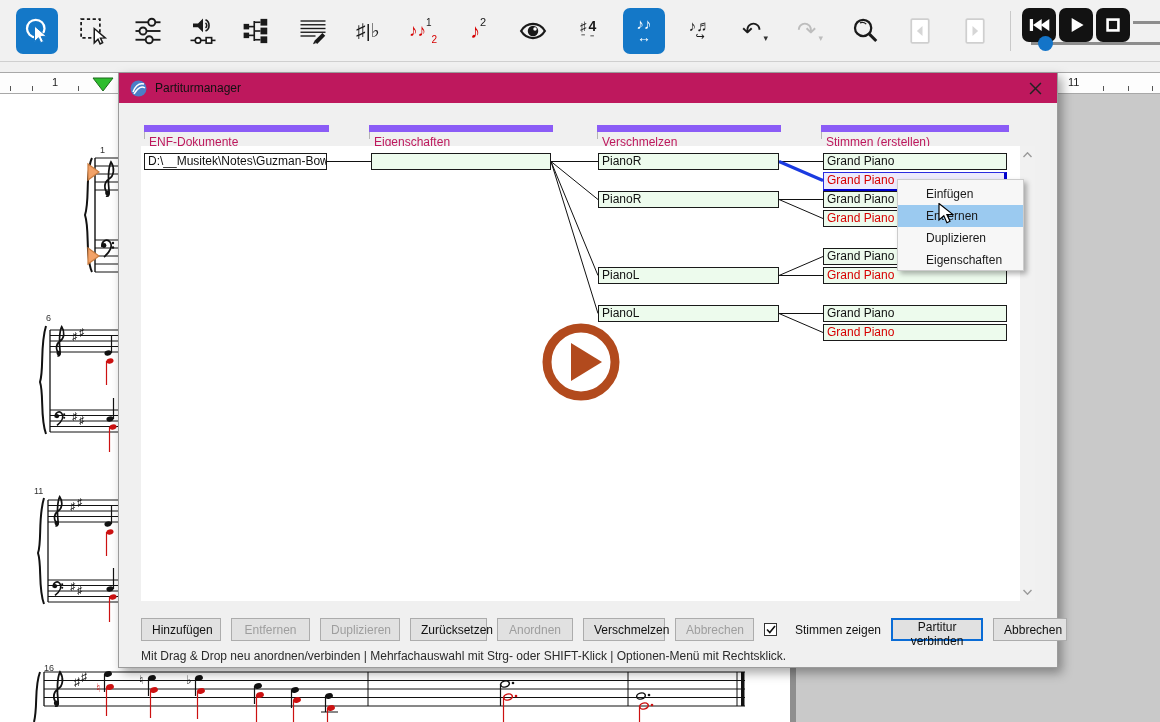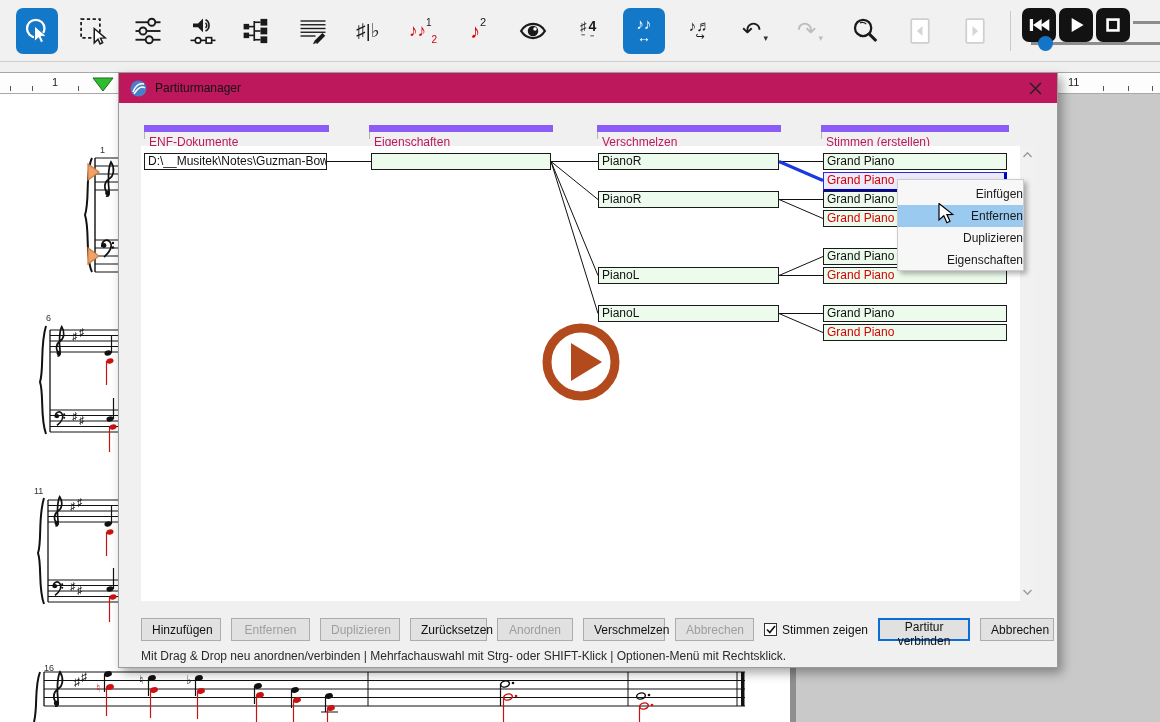--- a/index.html
+++ b/index.html
@@ -55,31 +55,31 @@
   .vbox.white { background:#ffffff; }
   .vbox.red { color:#d60000; }
   .vbox.selected { height:20px; background:#edeafc; border:1px solid #2a2ae0;
                    border-bottom:3px solid #0000cc; border-right:3px solid #0000cc; }
   .vscroll { position:absolute; right:0; top:0; width:15px; height:455px; background:#f1f1f1; }
   .vscroll .ch { position:absolute; left:1px; width:13px; height:14px; display:flex;
                  align-items:center; justify-content:center; }
 
   .ctxmenu { position:absolute; left:897px; top:179px; width:127px; height:92px; z-index:30;
              background:#f7f7f7; border:1px solid #cccccc;
-             box-shadow:3px 3px 5px rgba(0,0,0,0.3); padding-top:3px;text-align:right; }
+             box-shadow:3px 3px 5px rgba(0,0,0,0.3); padding-top:3px; }
   .mi { height:22px; font-size:12px; color:#1a1a1a; padding-left:28px; line-height:22px; }
   .mi.hl { background:#9bcaf0; }
 
   .btnrow { position:absolute; left:22px; top:545px; width:905px; display:flex; gap:10px;
             align-items:center; }
   .btn { height:23px; background:#e1e1e1; border:1px solid #acacac; font-size:12px;
          color:#111; font-family:"Liberation Sans",sans-serif; padding:0 10px; flex:0 0 auto; }
   .btn:disabled { color:#9e9e9e; }
   .btn.default { border:2px solid #0a6cd6; }
-  .cbwrap { display:flex; align-items:center; gap:5px; flex:0 0 auto; }
+  .cbwrap { display:flex; align-items:center; gap:18px; flex:0 0 auto; }
   .cbbox { width:13px; height:13px; background:#fff; border:1px solid #333;
            display:flex; align-items:center; justify-content:center; }
   .cblabel { font-size:12px; color:#111; }
   .status { position:absolute; left:22px; top:576px; font-size:12px; color:#2a2a2a; }
 
   .cursor { position:absolute; left:938px; top:203px; z-index:40; }
 </style>
 </head>
 <body>
 

